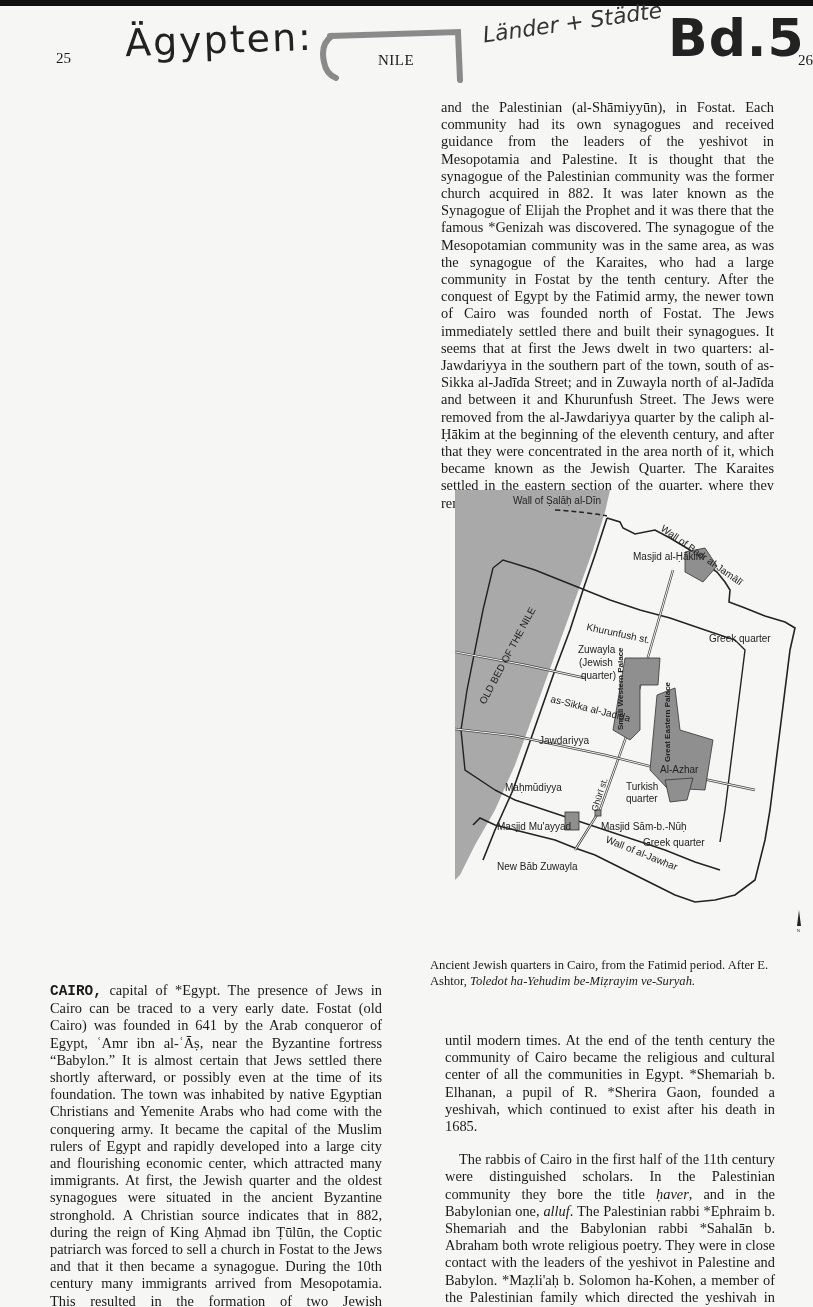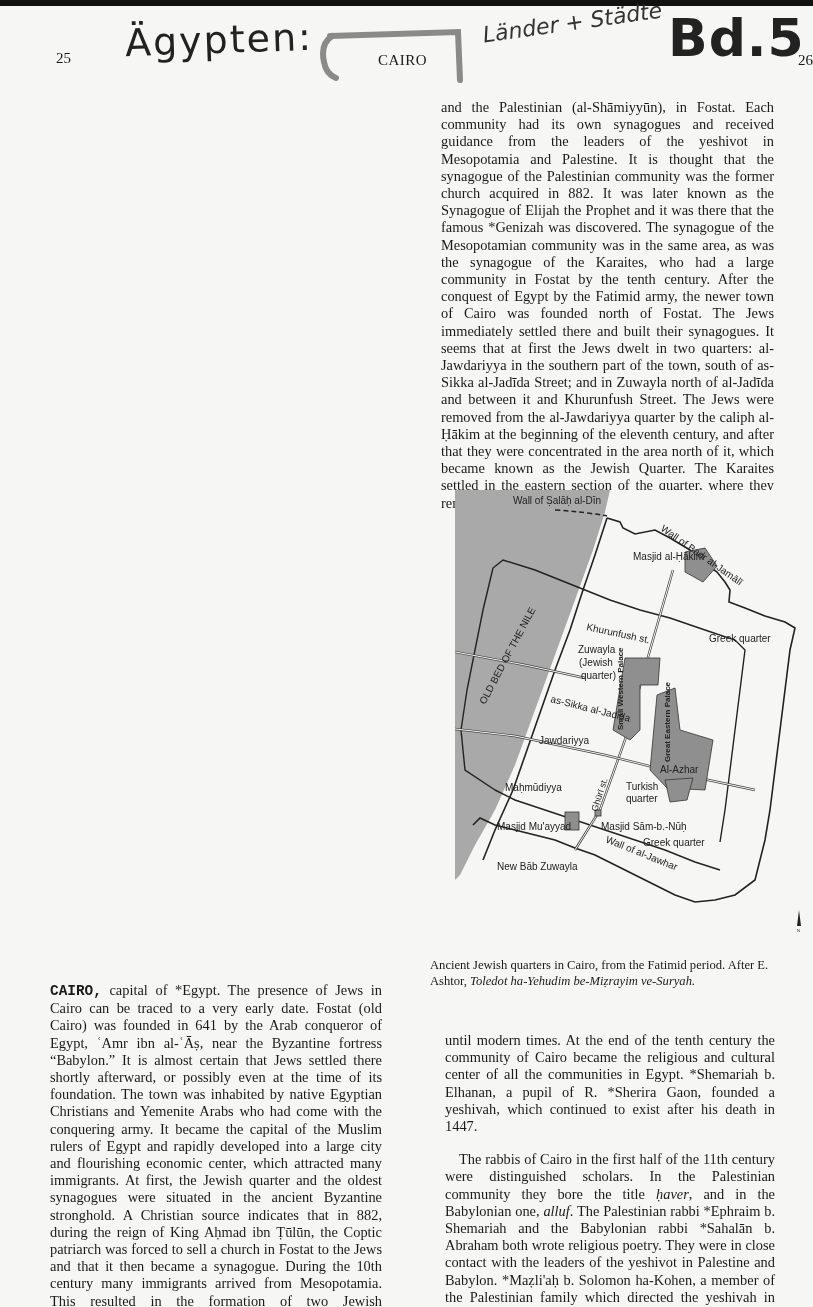--- a/index.html
+++ b/index.html
@@ -38,21 +38,21 @@
 <body>
 
 <div class="topbar"></div>
 
 <div class="pgnum pg-left">25</div>
 <div class="hand hand-1">Ägypten:</div>
 <svg class="bracket" viewBox="0 0 150 56">
   <path d="M14 8 Q2 16 6 34 Q8 46 18 50" stroke="#8a8a8a" stroke-width="6" fill="none" stroke-linecap="round"></path>
   <path d="M12 8 L140 4 L142 52" stroke="#8a8a8a" stroke-width="6" fill="none" stroke-linecap="round"></path>
 </svg>
-<div class="runhead">CAIRO</div>
+<div class="runhead">NILE</div>
 <div class="hand hand-2">Länder + Städte</div>
 <div class="hand hand-3">Bd.5</div>
 <div class="pgnum pg-right">26</div>
 
 <div class="col col-right-top">
   <p>and the Palestinian (al-Shāmiyyūn), in Fostat. Each community had its own synagogues and received guidance from the leaders of the yeshivot in Mesopotamia and Palestine. It is thought that the synagogue of the Palestinian community was the former church acquired in 882. It was later known as the Synagogue of Elijah the Prophet and it was there that the famous *Genizah was discovered. The synagogue of the Mesopotamian community was in the same area, as was the synagogue of the Karaites, who had a large community in Fostat by the tenth century. After the conquest of Egypt by the Fatimid army, the newer town of Cairo was founded north of Fostat. The Jews immediately settled there and built their synagogues. It seems that at first the Jews dwelt in two quarters: al-Jawdariyya in the southern part of the town, south of as-Sikka al-Jadīda Street; and in Zuwayla north of al-Jadīda and between it and Khurunfush Street. The Jews were removed from the al-Jawdariyya quarter by the caliph al-Ḥākim at the beginning of the eleventh century, and after that they were concentrated in the area north of it, which became known as the Jewish Quarter. The Karaites settled in the eastern section of the quarter, where they remained</p>
 </div>
 
 <div class="map">
   <svg width="360" height="452" viewBox="0 0 360 452">
@@ -111,15 +111,15 @@
 
 <div class="caption">
   <span>Ancient Jewish quarters in Cairo, from the Fatimid period. After E. Ashtor, </span><em>Toledot ha-Yehudim be-Miẓrayim ve-Suryah.</em>
 </div>
 
 <div class="col col-left">
   <p><span class="lead">CAIRO,</span><span> capital of *Egypt. The presence of Jews in Cairo can be traced to a very early date. Fostat (old Cairo) was founded in 641 by the Arab conqueror of Egypt, ʿAmr ibn al-ʿĀṣ, near the Byzantine fortress “Babylon.” It is almost certain that Jews settled there shortly afterward, or possibly even at the time of its foundation. The town was inhabited by native Egyptian Christians and Yemenite Arabs who had come with the conquering army. It became the capital of the Muslim rulers of Egypt and rapidly developed into a large city and flourishing economic center, which attracted many immigrants. At first, the Jewish quarter and the oldest synagogues were situated in the ancient Byzantine stronghold. A Christian source indicates that in 882, during the reign of King Aḥmad ibn Ṭūlūn, the Coptic patriarch was forced to sell a church in Fostat to the Jews and that it then became a synagogue. During the 10th century many immigrants arrived from Mesopotamia. This resulted in the formation of two Jewish communities, the Mesopotamian</span></p>
 </div>
 
 <div class="col col-right-bottom">
-  <p>until modern times. At the end of the tenth century the community of Cairo became the religious and cultural center of all the communities in Egypt. *Shemariah b. Elhanan, a pupil of R. *Sherira Gaon, founded a yeshivah, which continued to exist after his death in 1447.</p>
+  <p>until modern times. At the end of the tenth century the community of Cairo became the religious and cultural center of all the communities in Egypt. *Shemariah b. Elhanan, a pupil of R. *Sherira Gaon, founded a yeshivah, which continued to exist after his death in 1685.</p>
   <p class="indent"><span>The rabbis of Cairo in the first half of the 11th century were distinguished scholars. In the Palestinian community they bore the title </span><em>ḥaver</em><span>, and in the Babylonian one, </span><em>alluf</em><span>. The Palestinian rabbi *Ephraim b. Shemariah and the Babylonian rabbi *Sahalān b. Abraham both wrote religious poetry. They were in close contact with the leaders of the yeshivot in Palestine and Babylon. *Maẓli'aḥ b. Solomon ha-Kohen, a member of the Palestinian family which directed the yeshivah in Palestine, arrived in Cairo during the first half of the 12th century. He founded a yeshivah which</span></p>
 </div>
 
 </body></html>

